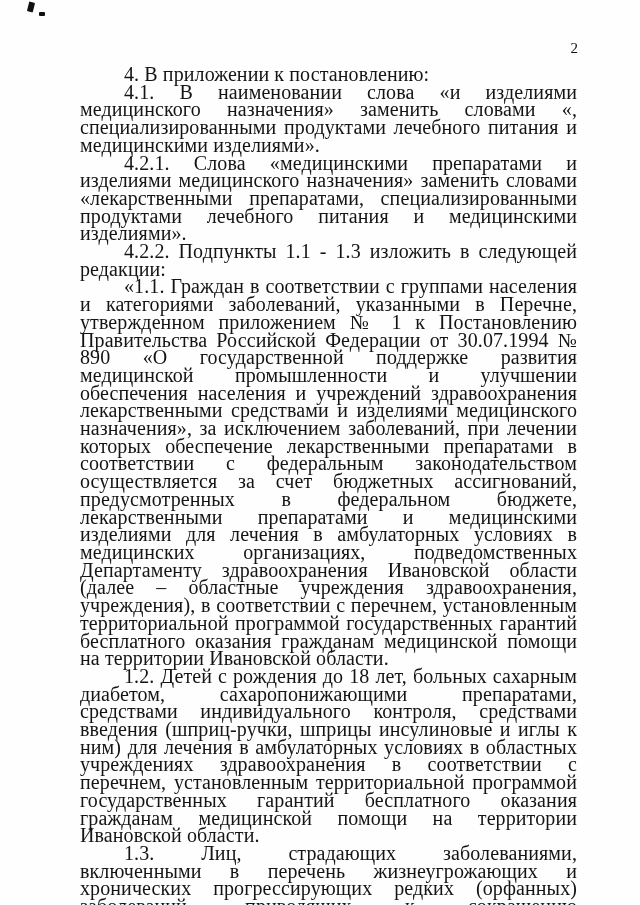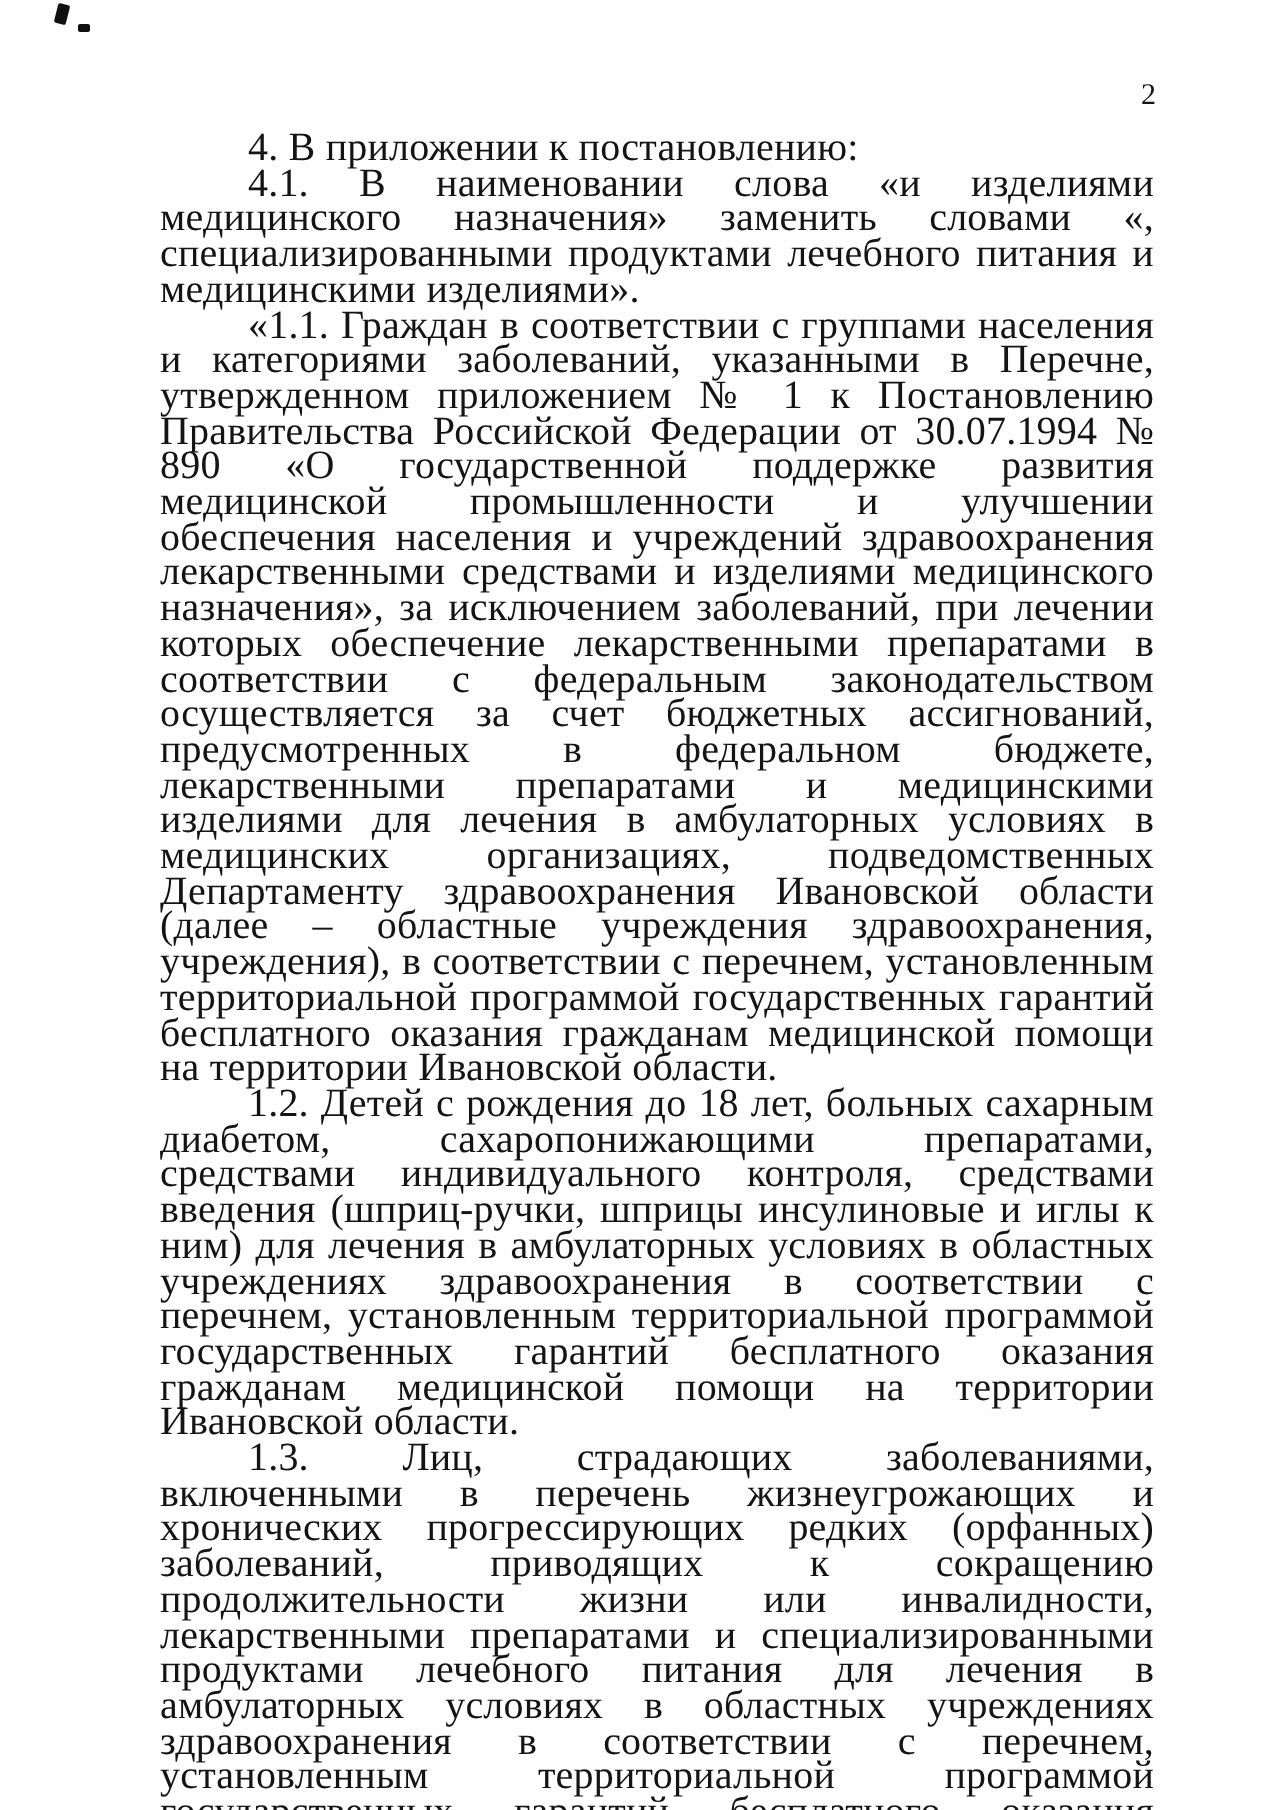--- a/index.html
+++ b/index.html
@@ -67,18 +67,20 @@
 <div class="page">
 
   <div class="artifact a1"></div>
   <div class="artifact a2"></div>
 
   <div class="page-number">2</div>
 
   <div class="content">
     <p class="para">4. В приложении к постановлению:</p>
     <p class="para">4.1. В наименовании слова «и изделиями медицинского назначения» заменить словами «, специализированными продуктами лечебного питания и медицинскими изделиями».</p>
+    <p class="para">4.2.1. Слова «медицинскими препаратами и изделиями медицинского назначения» заменить словами «лекарственными препаратами, специализированными продуктами лечебного питания и медицинскими изделиями».</p>
+    <p class="para">4.2.2. Подпункты 1.1 - 1.3 изложить в следующей редакции:</p>
     <p class="para">«1.1. Граждан в соответствии с группами населения и категориями заболеваний, указанными в Перечне, утвержденном приложением № 1 к Постановлению Правительства Российской Федерации от 30.07.1994 № 890 «О государственной поддержке развития медицинской промышленности и улучшении обеспечения населения и учреждений здравоохранения лекарственными средствами и изделиями медицинского назначения», за исключением заболеваний, при лечении которых обеспечение лекарственными препаратами в соответствии с федеральным законодательством осуществляется за счет бюджетных ассигнований, предусмотренных в федеральном бюджете, лекарственными препаратами и медицинскими изделиями для лечения в амбулаторных условиях в медицинских организациях, подведомственных Департаменту здравоохранения Ивановской области (далее – областные учреждения здравоохранения, учреждения), в соответствии с перечнем, установленным территориальной программой государственных гарантий бесплатного оказания гражданам медицинской помощи на территории Ивановской области.</p>
     <p class="para">1.2. Детей с рождения до 18 лет, больных сахарным диабетом, сахаропонижающими препаратами, средствами индивидуального контроля, средствами введения (шприц-ручки, шприцы инсулиновые и иглы к ним) для лечения в амбулаторных условиях в областных учреждениях здравоохранения в соответствии с перечнем, установленным территориальной программой государственных гарантий бесплатного оказания гражданам медицинской помощи на территории Ивановской области.</p>
     <p class="para">1.3. Лиц, страдающих заболеваниями, включенными в перечень жизнеугрожающих и хронических прогрессирующих редких (орфанных) заболеваний, приводящих к сокращению продолжительности жизни или инвалидности, лекарственными препаратами и специализированными продуктами лечебного питания для лечения в амбулаторных условиях в областных учреждениях здравоохранения в соответствии с перечнем, установленным территориальной программой государственных гарантий бесплатного оказания гражданам медицинской помощи на территории Ивановской области.».</p>
   </div>
 
 </div>
 
 </body></html>

